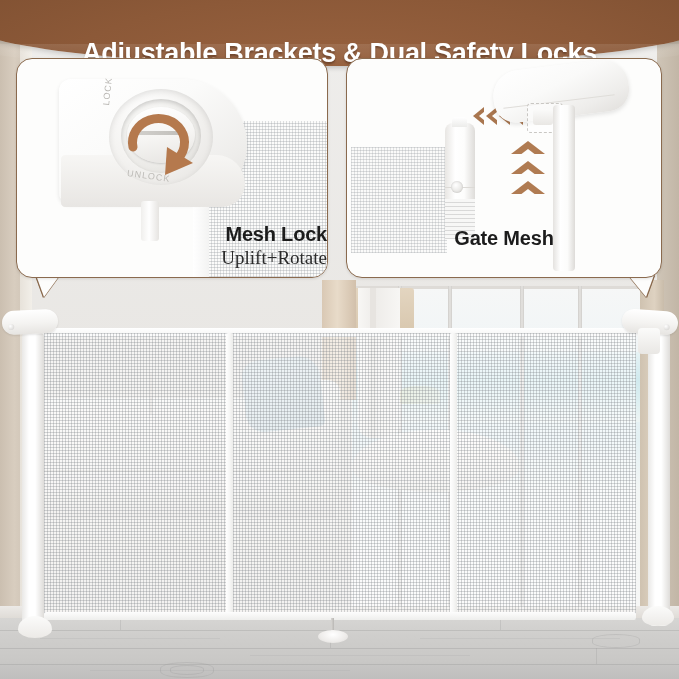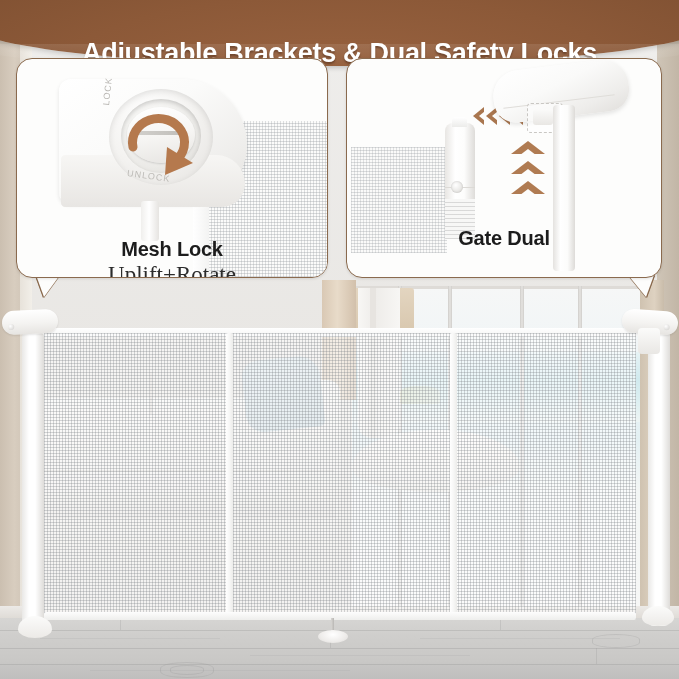--- a/index.html
+++ b/index.html
@@ -288,21 +288,21 @@
   }
   .label-main {
     font-family: "Liberation Sans", sans-serif;
     font-size: 20px;
     font-weight: bold;
     color: #1c1c1c;
     letter-spacing: -0.2px;
   }
   .label-sub {
     font-family: "Liberation Serif", serif;
-    font-size: 23px;
+    font-size: 19px;
     color: #2b2b2b;
     margin-top: 1px;
   }
 
   
   .tail {
     position: absolute;
     width: 0; height: 0;
     border-style: solid;
   }
@@ -570,21 +570,21 @@
     <div class="ml-knob-slot"></div>
 
     <svg class="rot-arrow" width="104" height="96" viewBox="0 0 104 96">
       <path d="M 24 58 A 26 24 0 1 1 66 72" fill="none" stroke="#b5794d" stroke-width="9" stroke-linecap="round"></path>
       <polygon points="58,58 84,74 56,86" fill="#b5794d"></polygon>
     </svg>
 
     <div class="ml-text-unlock">UNLOCK</div>
     <div class="ml-stem"></div>
 
-    <div class="panel-label" style="top:179px;">
+    <div class="panel-label" style="top:164px;text-align:right;">
       <div class="label-main">Mesh Lock</div>
       <div class="label-sub">Uplift+Rotate</div>
     </div>
   </div>
 
   <div class="panel panel-right">
     <div class="gl-mesh"></div>
 
     <div class="gl-latch-body"></div>
     <div class="gl-latch-cap"></div>
@@ -608,17 +608,17 @@
     <div class="gl-pole"></div>
 
     <div class="chev chev-up" style="left:164px; top:82px;"></div>
     <div class="chev-up-notch" style="left:164px; top:90px;"></div>
     <div class="chev chev-up" style="left:164px; top:102px;"></div>
     <div class="chev-up-notch" style="left:164px; top:110px;"></div>
     <div class="chev chev-up" style="left:164px; top:122px;"></div>
     <div class="chev-up-notch" style="left:164px; top:130px;"></div>
 
     <div class="panel-label" style="top:168px;">
-      <div class="label-main">Gate Dual</div>
+      <div class="label-main">Gate Mesh</div>
     </div>
   </div>
 
 </div>
 
 </body></html>

